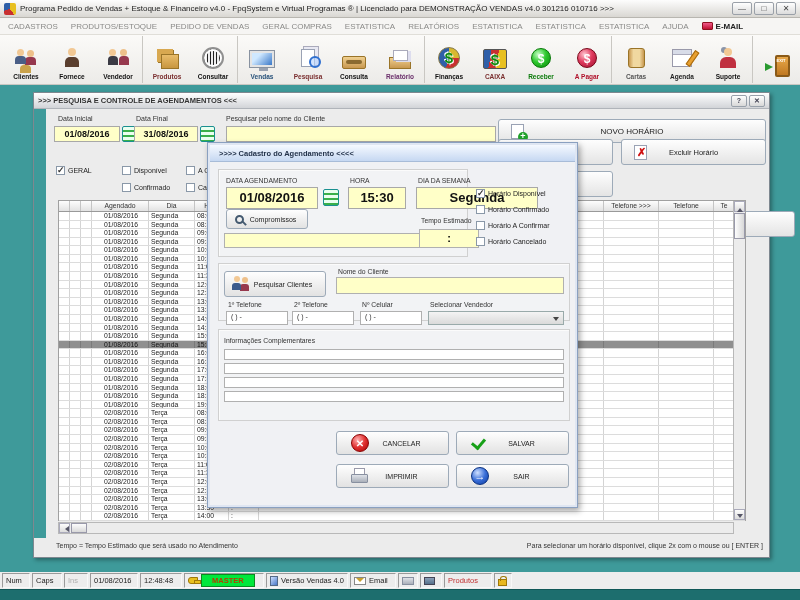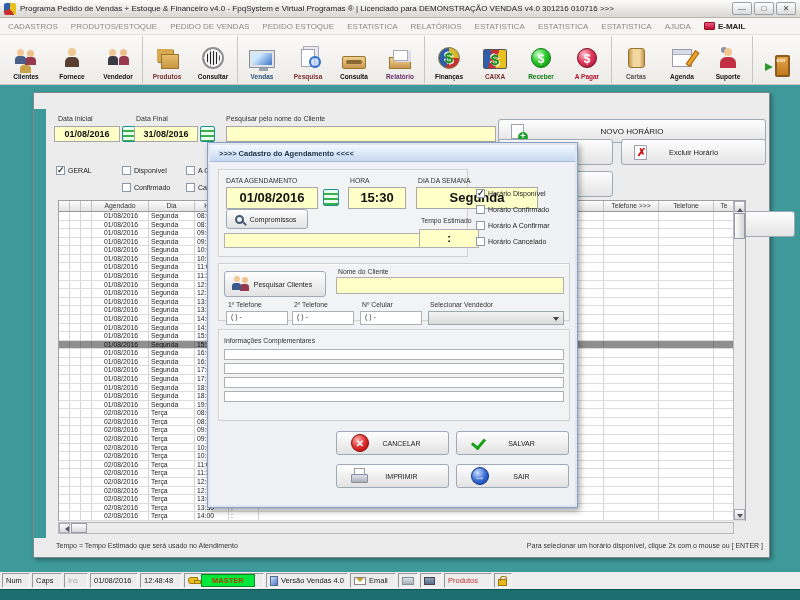--- a/index.html
+++ b/index.html
@@ -190,21 +190,21 @@
       <span class="menu-item">
         <span>CADASTROS</span>
       </span>
       <span class="menu-item">
         <span>PRODUTOS/ESTOQUE</span>
       </span>
       <span class="menu-item">
         <span>PEDIDO DE VENDAS</span>
       </span>
       <span class="menu-item">
-        <span>PEDIDO ESTOQUE</span>
+        <span>GERAL COMPRAS</span>
       </span>
       <span class="menu-item">
         <span>ESTATISTICA</span>
       </span>
       <span class="menu-item">
         <span>RELATÓRIOS</span>
       </span>
       <span class="menu-item">
         <span>ESTATISTICA</span>
       </span>
@@ -333,20 +333,25 @@
       <div class="tb-group">
         <div class="tb-btn">
           <div class="icwrap">
             <span class="ic i-exitdoor"></span>
           </div>
         </div>
       </div>
     </div>
 
   <div id="agenda-window">
+    <div class="win-titlebar">
+      <span class="wt">&gt;&gt;&gt;  PESQUISA E CONTROLE DE AGENDAMENTOS  &lt;&lt;&lt;</span>
+      <span class="win-sm-btn">?</span>
+      <span class="win-sm-btn">✕</span>
+    </div>
     <div id="teal-strip"></div>
 
     <span class="fld-label" style="left:24px;top:22px;">Data Inicial</span>
     <span class="fld-label" style="left:102px;top:22px;">Data Final</span>
     <span class="fld-label" style="left:192px;top:22px;">Pesquisar pelo nome do Cliente</span>
     <div class="date-box" style="left:20px;top:33px;width:66px;">01/08/2016</div>
     <span class="i-minical" style="left:88px;top:33px;"></span>
     <div class="date-box" style="left:100px;top:33px;width:64px;">31/08/2016</div>
     <span class="i-minical" style="left:166px;top:33px;"></span>
     <div id="search-input"></div>

